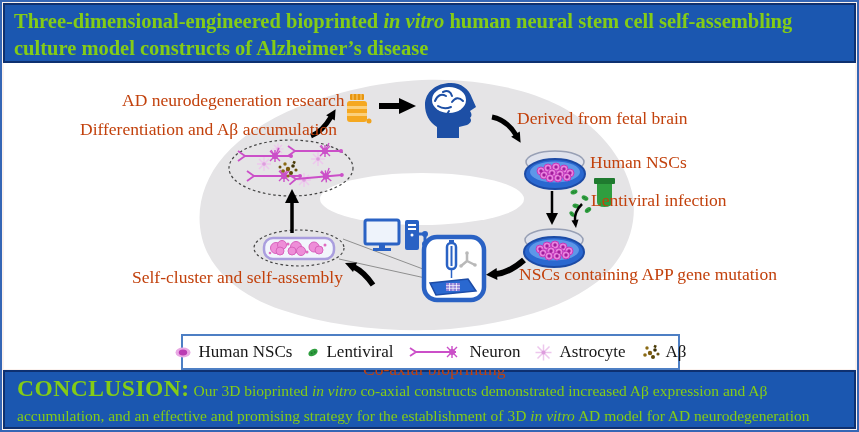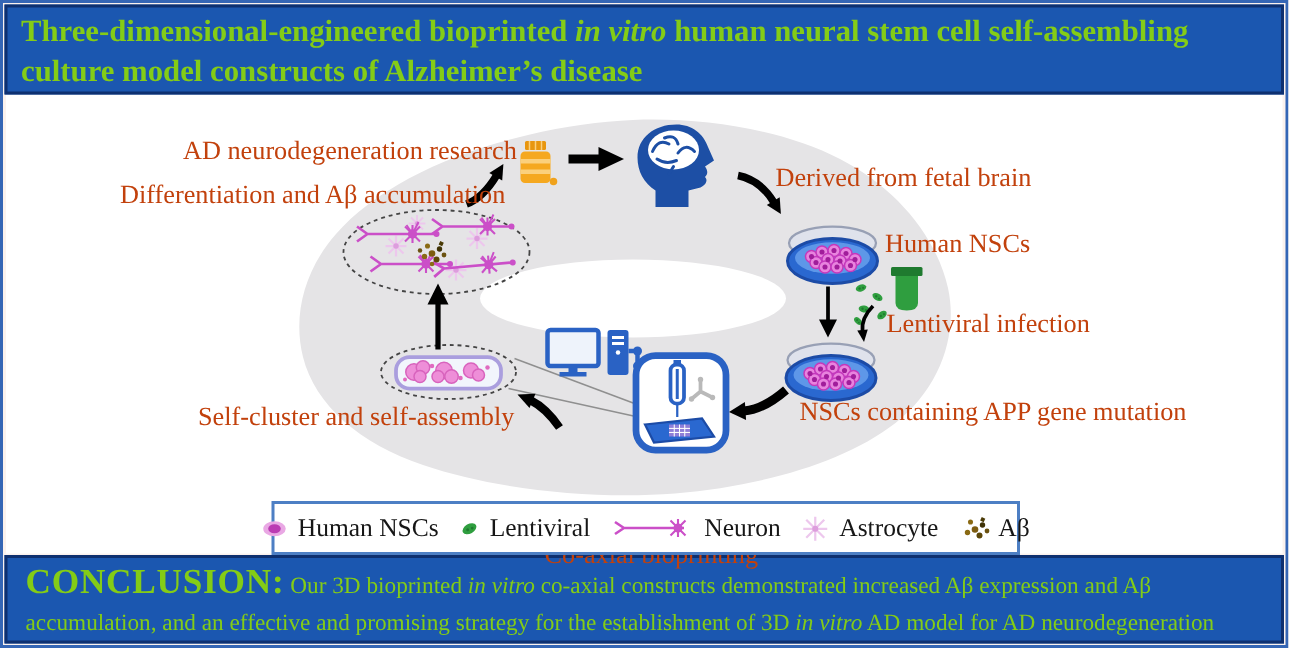--- a/index.html
+++ b/index.html
@@ -265,22 +265,22 @@
         <line x1="290" y1="231" x2="290" y2="199" stroke-width="3.5"></line>
         <polygon points="283,201 290,187 297,201" stroke="none"></polygon>
       </g>
     </g>
   </svg>
 
   <div class="dlabel" style="left:120px;top:88px;">AD neurodegeneration research</div>
   <div class="dlabel" style="left:51px;top:117px;margin-left:27px;">Differentiation and Aβ accumulation</div>
   <div class="dlabel" style="left:515px;top:106px;">Derived from fetal brain</div>
   <div class="dlabel" style="left:588px;top:150px;">Human NSCs</div>
-  <div class="dlabel" style="left:589px;top:203px;text-align:center;">Lentiviral infection</div>
-  <div class="dlabel" style="left:531px;top:262px;">NSCs containing APP gene mutation</div>
+  <div class="dlabel" style="left:589px;top:188px;text-align:center;">Lentiviral infection</div>
+  <div class="dlabel" style="left:517px;top:262px;">NSCs containing APP gene mutation</div>
   <div class="dlabel" style="left:361px;top:310px;margin-top:47px;">Co-axial bioprinting</div>
   <div class="dlabel" style="left:130px;top:265px;">Self-cluster and self-assembly</div>
 
   <div class="legend">
     <span class="legend-item">
       <svg width="18" height="13" viewBox="0 0 18 13">
         <ellipse cx="9" cy="6.5" rx="7.5" ry="5" fill="#e9a8e4"></ellipse>
         <ellipse cx="9" cy="6.5" rx="4.2" ry="3" fill="#bb3bb3"></ellipse>
       </svg>
       <span class="lbl">Human NSCs</span>

